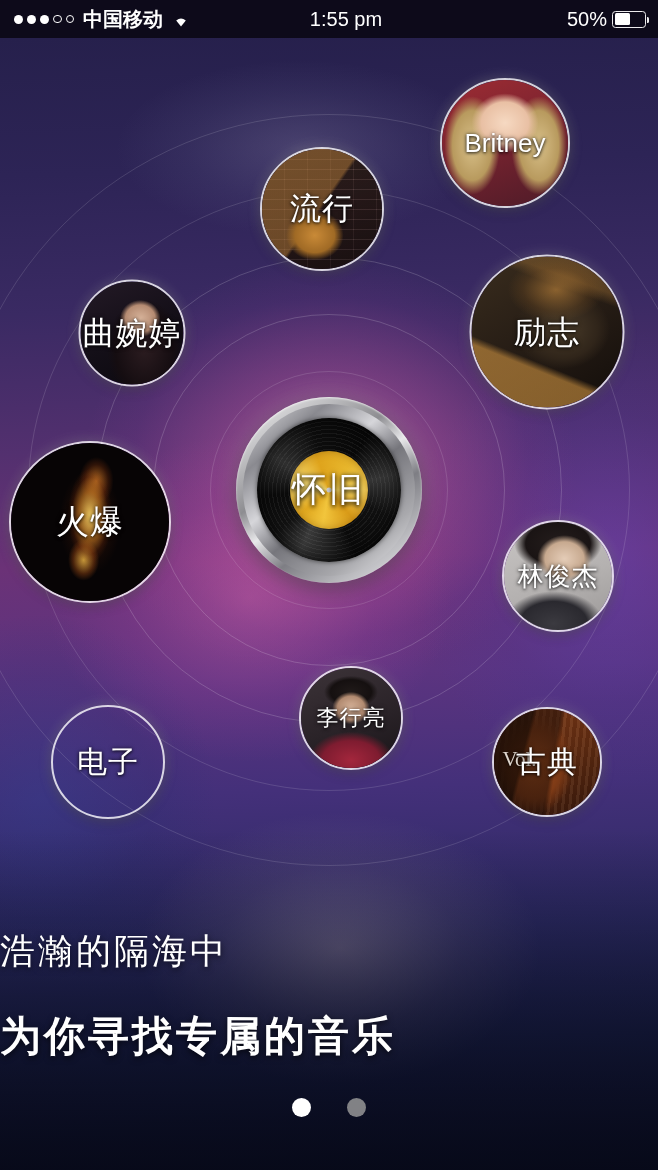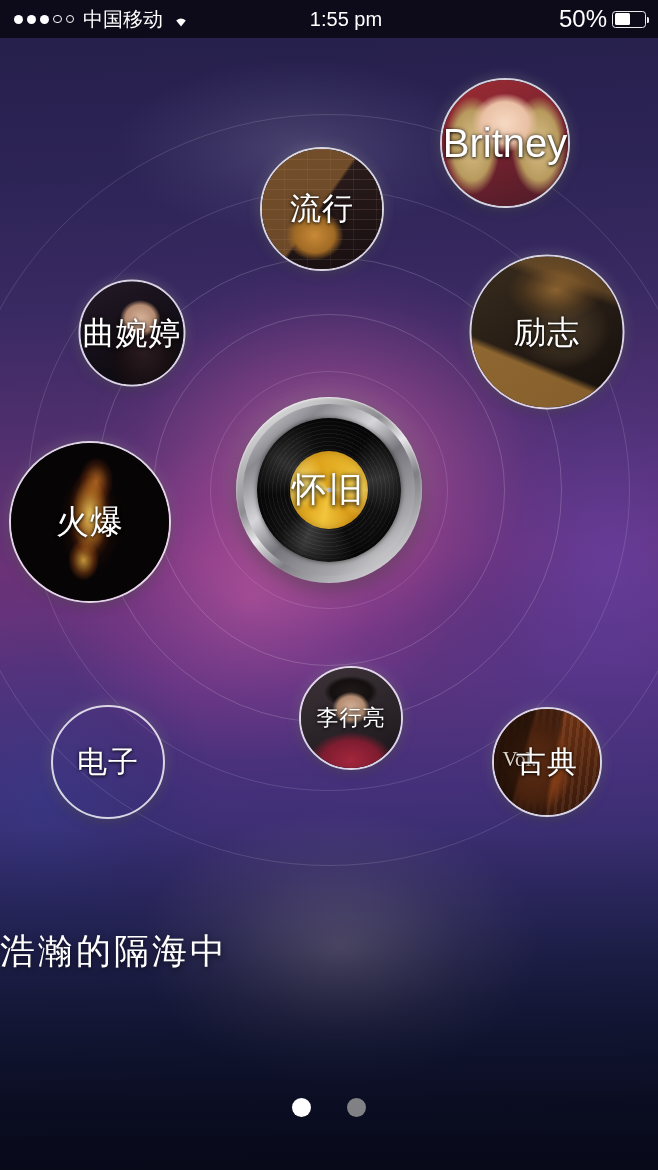--- a/index.html
+++ b/index.html
@@ -45,21 +45,21 @@
   }
   .sig-dot.off {
     background: transparent;
     border: 1.4px solid #ffffff;
     width: 6.5px; height: 6.5px;
   }
   #carrier-name {
     font-size: 20px;
     margin-left: 4px;
     letter-spacing: 0px;
-    font-weight: 400;
+    font-weight: 700;
   }
   #wifi-icon { margin-left: 2px; display: flex; align-items: center; }
   #status-time {
     position: absolute;
     left: 0; top: 0;
     width: 658px;
     height: 38px;
     line-height: 38px;
     text-align: center;
     font-size: 20px;
@@ -67,21 +67,21 @@
     margin-left: 17px;
   }
   #status-right {
     position: absolute;
     right: 12px; top: 0;
     height: 38px;
     display: flex;
     align-items: center;
     gap: 5px;
   }
-  #battery-pct { font-size: 24px; }
+  #battery-pct { font-size: 20px; }
   #battery-icon {
     position: relative;
     width: 34px; height: 17px;
     border: 1.6px solid rgba(255,255,255,0.92);
     border-radius: 3.5px;
     box-sizing: border-box;
   }
   #battery-fill {
     position: absolute;
     left: 1.5px; top: 1.5px;
@@ -486,37 +486,41 @@
         <div class="orbit soft" style="left: 329px; top: 452px; width: 350px; height: 350px;"></div>
         <div class="orbit soft" style="left: 329px; top: 452px; width: 464px; height: 464px;"></div>
         <div class="orbit faint" style="left: 329px; top: 452px; width: 600px; height: 600px;"></div>
         <div class="orbit faint" style="left: 329px; top: 452px; width: 750px; height: 750px;"></div>
       </div>
 
     <div id="bubbles">
 
       <div class="bubble" style="left: 505px; top: 105px; width: 130px; height: 130px;">
           <div class="art art-britney"></div>
-          <span class="label" style="font-size: 40px; letter-spacing: 0px;">Britney</span>
+          <span class="label" style="font-size: 26px; letter-spacing: 0px;">Britney</span>
         </div>
         <div class="bubble" style="left: 322px; top: 171px; width: 124px; height: 124px;">
           <div class="art art-pop"></div>
           <span class="label" style="font-size: 31px;">流行</span>
         </div>
         <div class="bubble" style="left: 132px; top: 295px; width: 107px; height: 107px;">
           <div class="art art-quwanting"></div>
           <span class="label" style="font-size: 32px;">曲婉婷</span>
         </div>
         <div class="bubble" style="left: 547px; top: 294px; width: 155px; height: 155px;">
           <div class="art art-lizhi"></div>
           <span class="label" style="font-size: 32px;">励志</span>
         </div>
         <div class="bubble" style="left: 90px; top: 484px; width: 162px; height: 162px;">
           <div class="art art-huobao"></div>
           <span class="label" style="font-size: 33px;">火爆</span>
+        </div>
+        <div class="bubble" style="left: 558px; top: 538px; width: 112px; height: 112px;">
+          <div class="art art-linjunjie"></div>
+          <span class="label" style="font-size: 26px;">林俊杰</span>
         </div>
         <div class="bubble" style="left: 351px; top: 680px; width: 104px; height: 104px;">
           <div class="art art-lixingliang"></div>
           <span class="label" style="font-size: 22px;">李行亮</span>
         </div>
         <div class="bubble" style="left: 108px; top: 724px; width: 114px; height: 114px;">
           <div class="art art-dianzi"></div>
           <span class="label" style="font-size: 30px;">电子</span>
         </div>
         <div class="bubble" style="left: 547px; top: 724px; width: 110px; height: 110px;">
@@ -529,20 +533,21 @@
         <div id="disc-vinyl"></div>
         <div id="disc-label"></div>
         <div id="disc-spindle"></div>
         <div id="disc-label-text">怀旧</div>
       </div>
 
     </div>
 
     <div id="tagline" style="top: 890px;">
       <div id="tagline-line1">浩瀚的隔海中</div>
+      <div id="tagline-line2">为你寻找专属的音乐</div>
     </div>
 
     <div id="page-dots" style="top: 1060px;">
         <span class="page-dot active"></span>
         <span class="page-dot"></span>
       </div>
 
   </div>
 </div>
 

